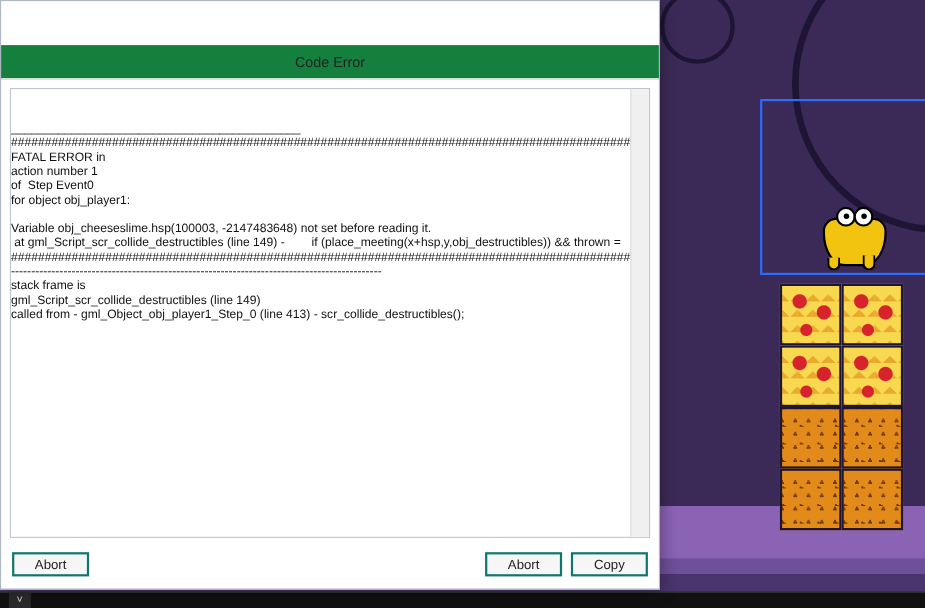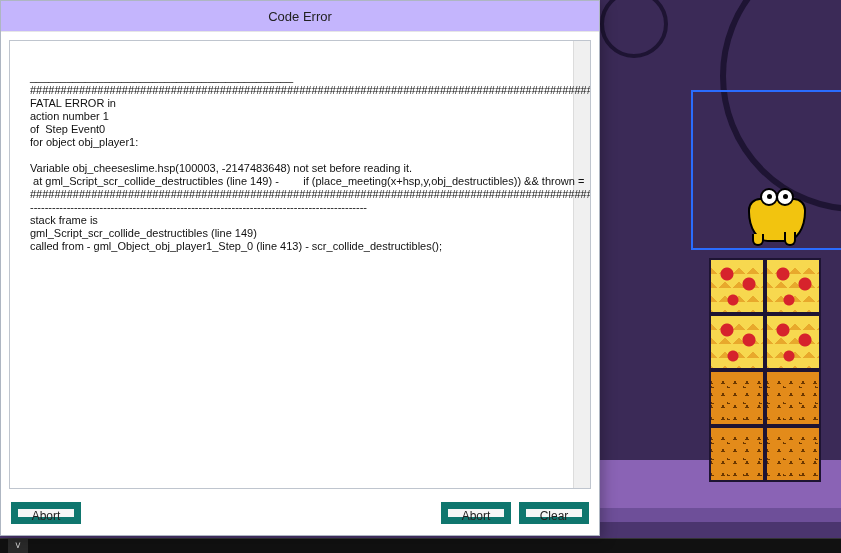--- a/index.html
+++ b/index.html
@@ -139,36 +139,37 @@
     flex-direction: column;
   }
   .titlebar {
     height: 30px;
     display: flex;
     align-items: center;
     justify-content: center;
     font-size: 13px;
     color: #222;
     border-bottom: 1px solid #e6e6e6;
-    background: #c4b5fd;
+    background: #15803d;
+    margin-top: 40px;
   }
   .dlgbody {
     flex: 1;
     padding: 8px;
     display: flex;
   }
   .memo {
     flex: 1;
     border: 1px solid #bfc5ce;
     background: #fff;
     font-family: Tahoma, "Segoe UI", sans-serif;
     font-size: 11px;
     line-height: 13px;
     color: #111;
-    padding: 4px 4px 4px 20px;
+    padding: 4px 4px 4px 0;
     white-space: pre;
     overflow: hidden;
     position: relative;
   }
   
   .memo::after {
     content: "";
     position: absolute;
     top: 0; right: 0; bottom: 0;
     width: 16px;
@@ -187,21 +188,21 @@
     padding: 0 10px 6px 10px;
     gap: 8px;
   }
   .btnrow .spacer { flex: 1; }
   .wbtn {
     min-width: 70px;
     height: 22px;
     font-size: 12px;
     font-family: inherit;
     background: #f6f6f6;
-    border: 7px solid #0f766e;
+    border: 2px solid #0f766e;
     color: #222;
     padding: 0 12px;
     cursor: pointer;
   }
 </style>
 </head>
 <body>
 
 <div class="scene">
   <div class="curve" style="left:720px;top:-60px;width:260px;height:260px"></div>
@@ -259,15 +260,15 @@
 --------------------------------------------------------------------------------------------
 stack frame is
 gml_Script_scr_collide_destructibles (line 149)
 called from - gml_Object_obj_player1_Step_0 (line 413) - scr_collide_destructibles();</div>
     </div>
   </div>
   <div class="btnrow">
     <button class="wbtn">Abort</button>
     <div class="spacer"></div>
     <button class="wbtn">Abort</button>
-    <button class="wbtn">Clear</button>
+    <button class="wbtn">Copy</button>
   </div>
 </div>
 
 </body></html>

